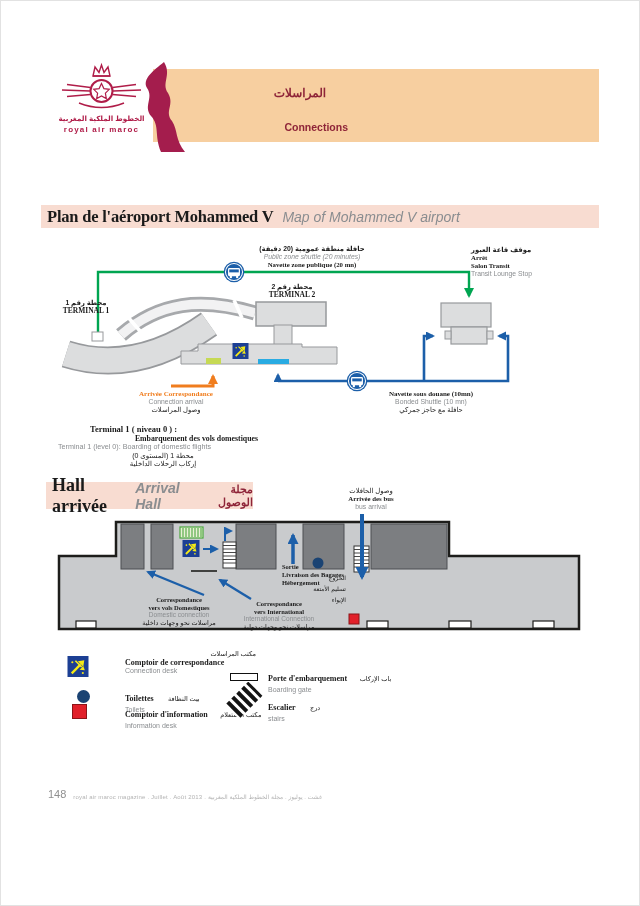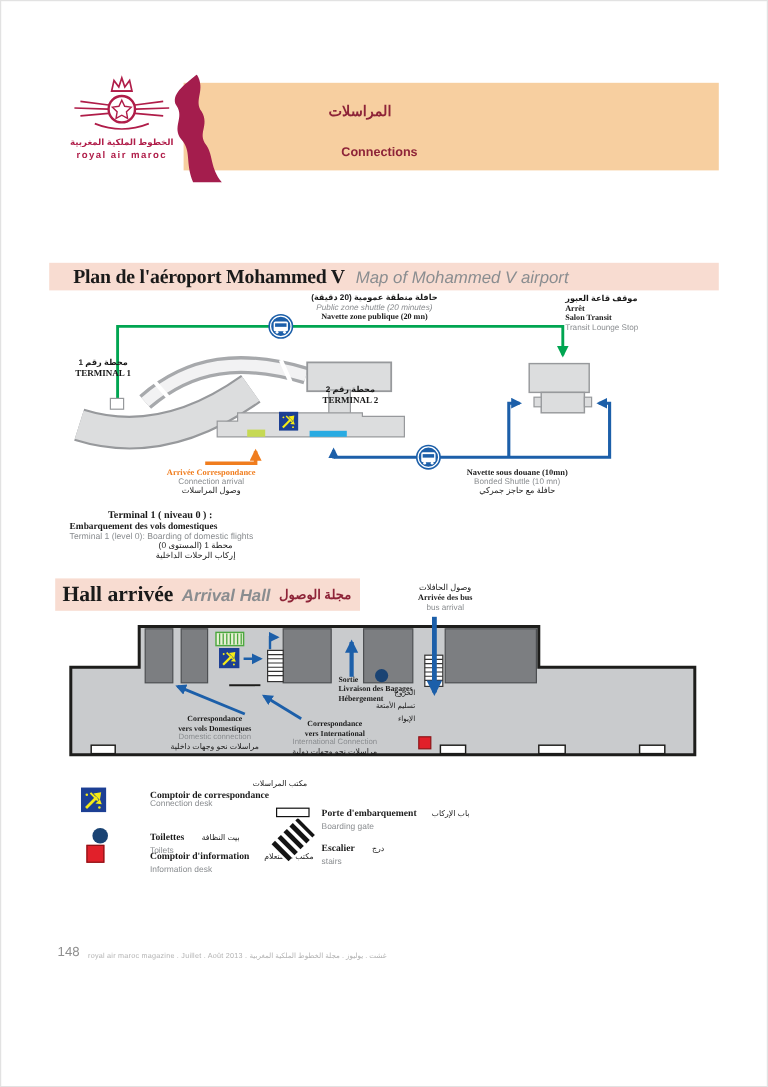--- a/index.html
+++ b/index.html
@@ -80,21 +80,21 @@
 
   <div class="abs" style="left:133px;top:61px;">
     <svg width="58" height="90" viewBox="0 0 58 90">
       <path d="M30,0 C38,13 27,21 34,31 C41,43 30,49 38,59 C44,68 41,78 51,90 L27,90 C20,73 26,64 17,54 C9,44 20,36 13,26 C8,17 19,9 30,0 Z" fill="#a41d4d"></path>
     </svg>
   </div>
 
   <div class="lbl ctr" style="left:249px;top:85px;width:100px;font-size:12px;" dir="rtl"><span class="b maroon">المراسلات</span></div>
   <div class="lbl" style="left:257px;top:120px;width:90px;text-align:right;font-size:10.5px;color:#8e2438;font-weight:600;">Connections</div>
 
-  <div class="abs strip" style="left:40px;top:218px;width:558px;height:23px;padding-left:20px;box-sizing:border-box;gap:9px;">
+  <div class="abs strip" style="left:40px;top:204px;width:558px;height:23px;padding-left:6px;box-sizing:border-box;gap:9px;">
     <span class="b blk" style="font-size:16.5px;letter-spacing:-0.2px;">Plan de l'aéroport Mohammed V</span>
     <span class="it gray" style="font-size:14px;">Map of Mohammed V airport</span>
   </div>
 
   <div class="abs" style="left:40px;top:245px;width:560px;height:235px;">
     <svg width="560" height="235" viewBox="0 0 560 235" style="overflow:visible">
 
       <g>
         <path d="M 25,108 Q 95,130 168,78" stroke="#97999c" stroke-width="28" fill="none"></path>
         <path d="M 25,108 Q 95,130 168,78" stroke="#dcddde" stroke-width="24.5" fill="none"></path>
@@ -143,21 +143,21 @@
     <div class="b blk">Navette zone publique (20 mn)</div>
   </div>
 
   <div class="lbl" style="left:470px;top:245px;width:100px;font-size:6.8px;">
     <div class="sb blk">موقف قاعة العبور</div>
     <div class="b blk">Arrêt</div>
     <div class="b blk">Salon Transit</div>
     <div class="gray">Transit Lounge Stop</div>
   </div>
 
-  <div class="lbl ctr" style="left:253px;top:282px;width:76px;font-size:6.8px;margin-top:39px;">
+  <div class="lbl ctr" style="left:253px;top:282px;width:76px;font-size:6.8px;">
     <div class="sb blk" dir="rtl">محطة رقم 2</div>
     <div class="b blk" style="font-size:7.5px;">TERMINAL 2</div>
   </div>
 
   <div class="lbl ctr" style="left:49px;top:298px;width:72px;font-size:6.8px;">
     <div class="sb blk" dir="rtl">محطة رقم 1</div>
     <div class="b blk" style="font-size:7.5px;">TERMINAL 1</div>
   </div>
 
   <div class="lbl ctr" style="left:114px;top:389px;width:122px;font-size:6.8px;">
@@ -167,29 +167,29 @@
   </div>
 
   <div class="lbl ctr" style="left:378px;top:389px;width:104px;font-size:6.8px;">
     <div class="b blk" style="font-size:7px;">Navette sous douane (10mn)</div>
     <div class="gray">Bonded Shuttle (10 mn)</div>
     <div class="blk" dir="rtl">حافلة مع حاجز جمركي</div>
   </div>
 
   <div class="lbl" style="left:57px;top:423px;width:200px;">
     <div class="b blk" style="font-size:8.5px;margin-left:32px;">Terminal 1 ( niveau 0 ) :</div>
-    <div class="b blk" style="font-size:7.8px;">Embarquement des vols domestiques</div>
+    <div class="b blk" style="font-size:7.8px;text-align:right;">Embarquement des vols domestiques</div>
     <div class="gray" style="font-size:7.2px;">Terminal 1 (level 0): Boarding of domestic flights</div>
     <div class="ctr blk" dir="rtl" style="width:150px;margin-left:30px;font-size:7px;">
       <div>محطة 1 (المستوى 0)</div>
       <div>إركاب الرحلات الداخلية</div>
     </div>
   </div>
 
-  <div class="abs strip" style="left:45px;top:481px;width:254px;height:27px;padding-left:6px;box-sizing:border-box;gap:7px;">
+  <div class="abs strip" style="left:45px;top:481px;width:207px;height:27px;padding-left:6px;box-sizing:border-box;gap:7px;">
     <span class="b blk" style="font-size:18px;">Hall arrivée</span>
     <span class="it gray" style="font-size:14px;font-weight:bold;">Arrival Hall</span>
     <span class="b maroon" style="font-size:11px;" dir="rtl">مجلة الوصول</span>
   </div>
 
   <div class="lbl ctr" style="left:330px;top:486px;width:80px;font-size:6.8px;">
     <div class="blk" dir="rtl">وصول الحافلات</div>
     <div class="b blk">Arrivée des bus</div>
     <div class="gray">bus arrival</div>
   </div>

